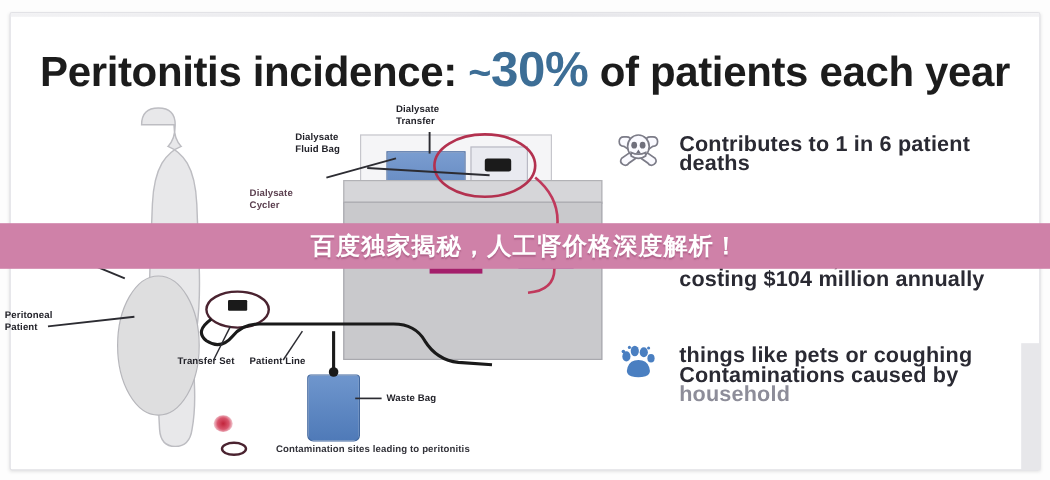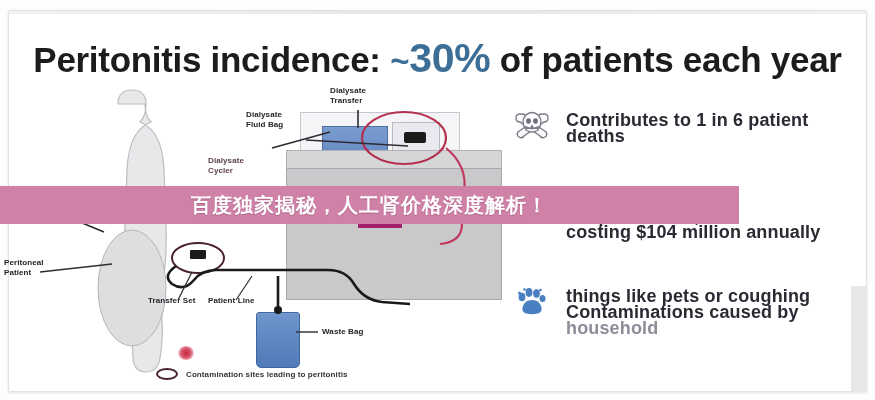--- a/index.html
+++ b/index.html
@@ -50,34 +50,34 @@
 
   
   .tubes { position:absolute; left:0; top:0; width:875px; height:400px; pointer-events:none; }
 
   
   .dlabel { position:absolute; font-family:"Liberation Sans", sans-serif; color:#23232a;
      font-size:8px; line-height:10px; font-weight:600; letter-spacing:.1px; }
   .dlabel.dim { color:#5c4050; }
 
   
-  .legend { position:absolute; left:156px; top:368px; display:flex; align-items:center; gap:8px; }
+  .legend { position:absolute; left:184px; top:368px; display:flex; align-items:center; gap:24px; }
   .legend-ring { width:22px; height:12px; border:2px solid #4a2330; border-radius:50%; }
   .legend-txt { font-size:8px; color:#33333a; font-weight:600; letter-spacing:.1px; }
 
   
   .bullets { position:absolute; left:512px; top:104px; width:350px; }
   .bullet { display:flex; align-items:flex-start; gap:14px; margin-bottom:40px; }
   .bullet .ico { flex:0 0 auto; width:40px; height:40px; display:flex; align-items:center; justify-content:center; }
   .bullet .txt { font-size:18px; line-height:16px; color:#2a2a33; font-weight:600;
      padding-top:8px; letter-spacing:.15px; }
   .bullet .txt .faded { color:#8d8d99; }
 
   
-  .pink-banner { position:absolute; left:0; top:186px; width:739px; height:38px;
+  .pink-banner { position:absolute; left:0; top:186px; width:875px; height:38px;
      background:#cf81a8; display:flex; align-items:center; justify-content:center; }
   .pink-banner .btxt { font-size:20px; font-weight:700; color:#ffffff; letter-spacing:1px;
      font-family:"DejaVu Sans", sans-serif; text-shadow:0 1px 1px rgba(120,50,85,.35); }
 
   
   .watermark { position:absolute; right:22px; bottom:12px; font-size:20px; font-weight:700;
      color:#5a5a60; opacity:.85; font-family:"DejaVu Sans", sans-serif; letter-spacing:1px; }
   .wm-tt { margin-right:4px; }
 
   

